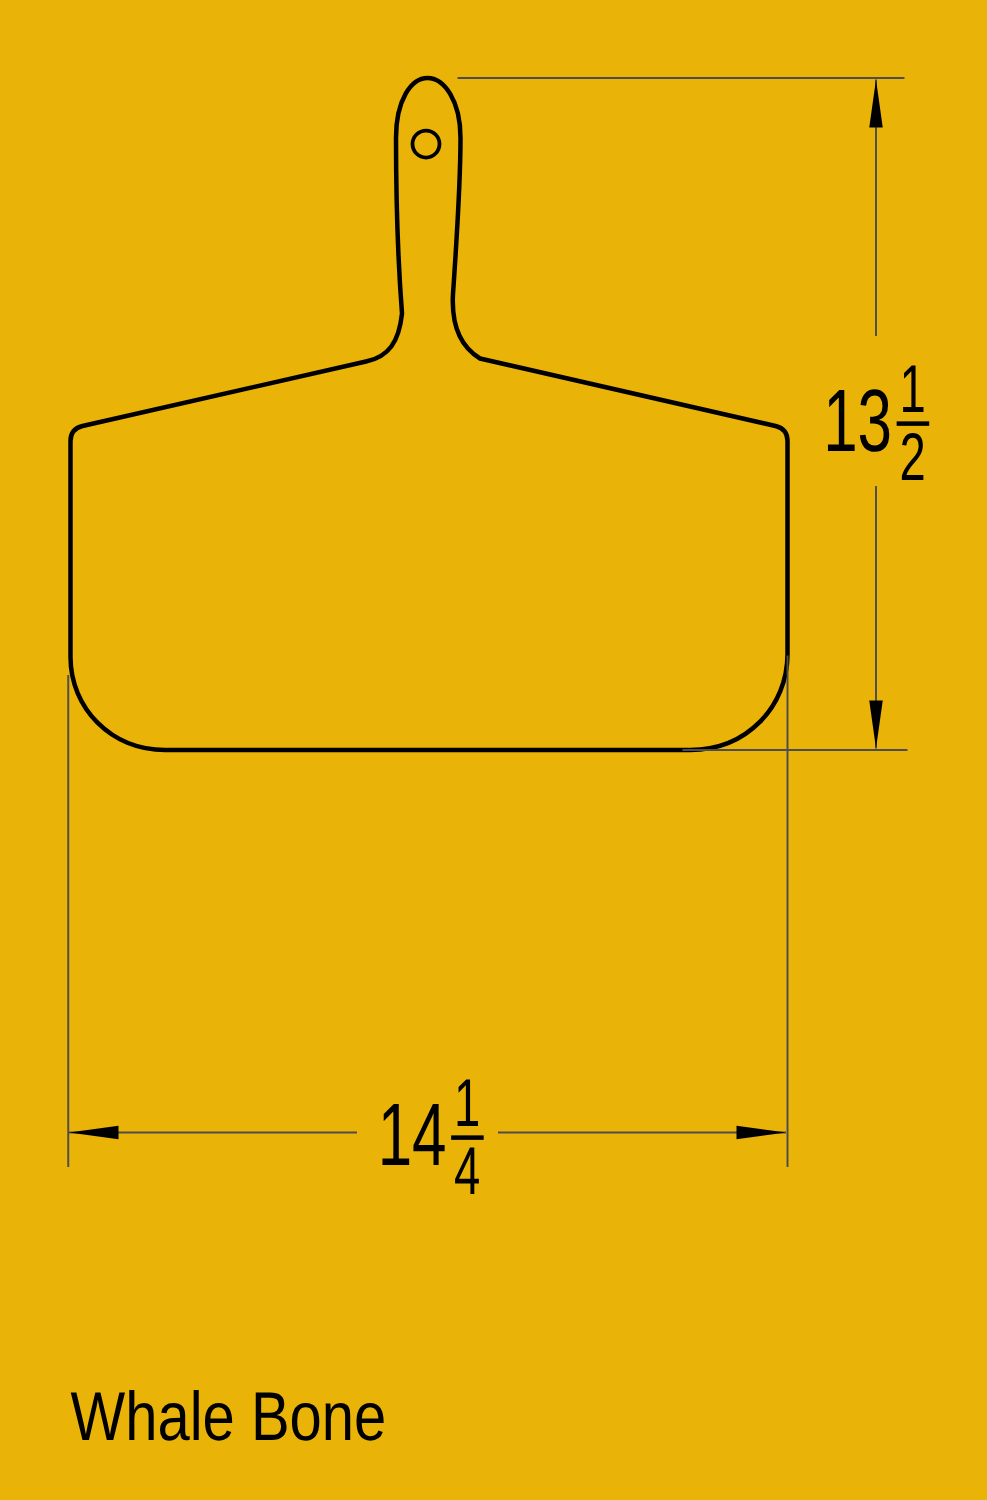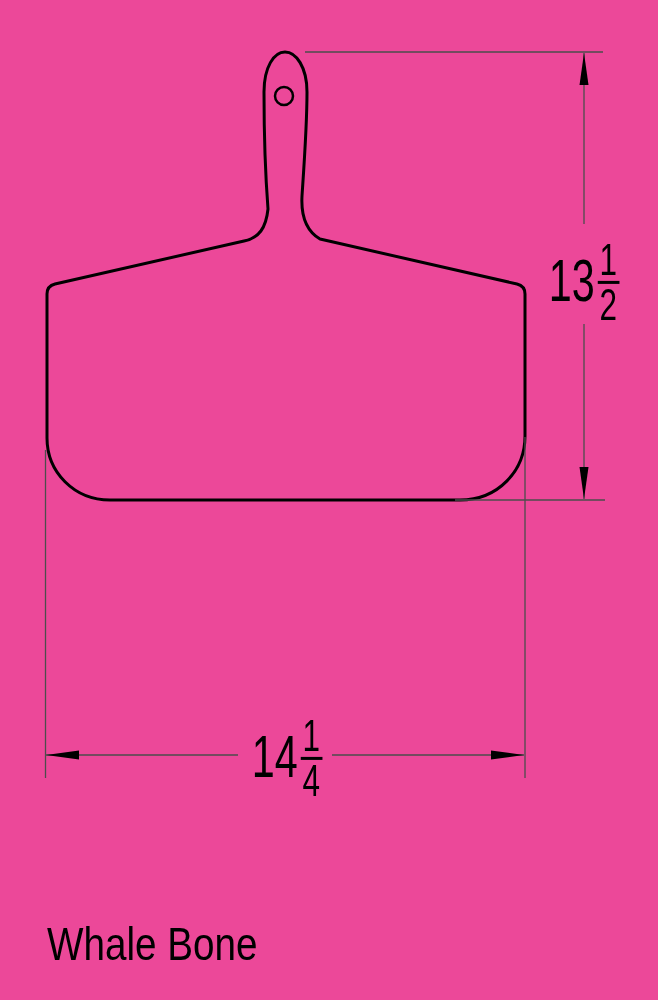--- a/index.html
+++ b/index.html
@@ -5,21 +5,21 @@
   html, body {
     margin: 0;
     padding: 0;
     background: #ffffff;
     font-family: "Liberation Sans", sans-serif;
   }
   .canvas {
     position: relative;
     width: 658px;
     height: 1000px;
-    background: #ec4899;
+    background: #eab308;
     overflow: hidden;
   }
   .drawing-svg {
     position: absolute;
     left: 0;
     top: 0;
   }
   .dim-label {
     position: absolute;
     display: flex;

